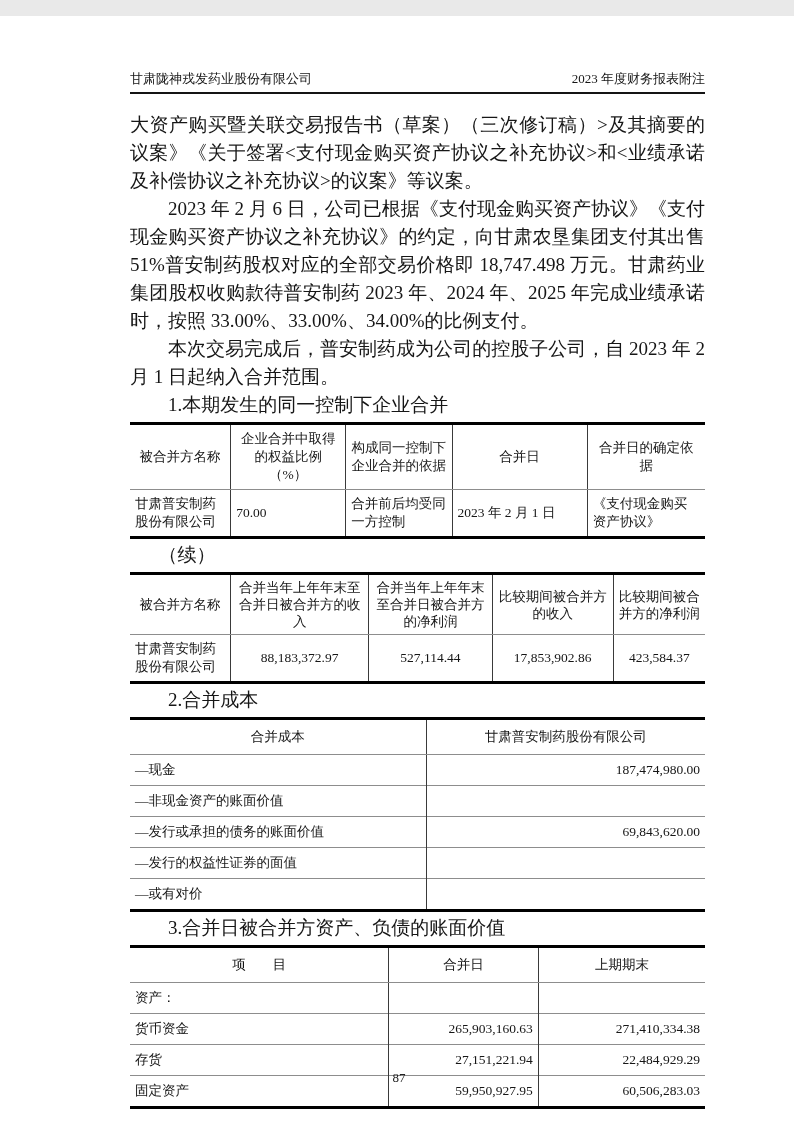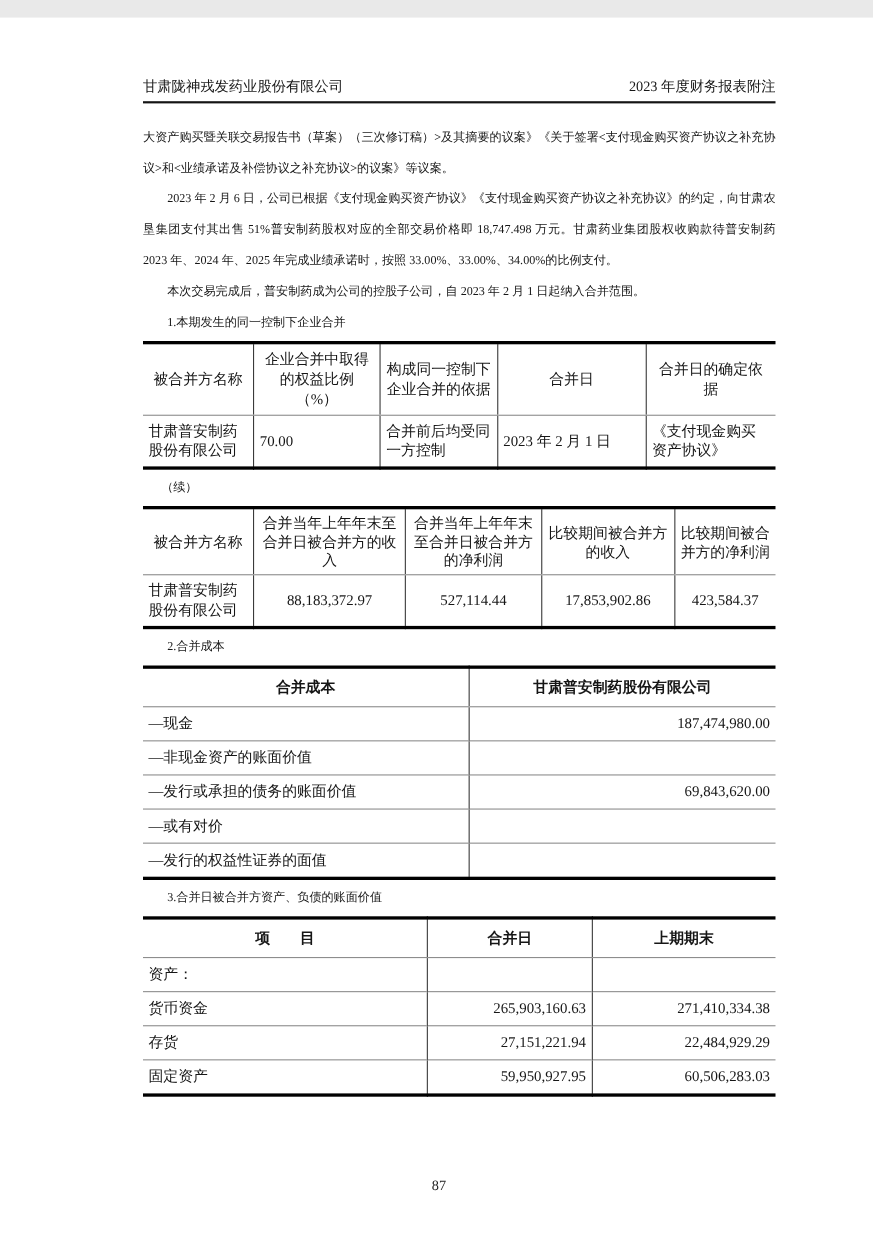--- a/index.html
+++ b/index.html
@@ -14,21 +14,21 @@
     color:#161616;
     overflow:hidden;
   }
   .page-header {
     display:flex; justify-content:space-between; align-items:flex-end;
     font-size:13px; line-height:17px;
     padding-bottom:5px;
     border-bottom:2px solid #141414;
   }
   .doc-body { margin-top:17px; }
-  .doc-body p { margin:0; font-size:11px; line-height:28px; text-align:justify; }
+  .doc-body p { margin:0; font-size:19px; line-height:28px; text-align:justify; }
   p.ind { text-indent:2em; }
   p.continued { text-indent:1.5em; }
 
   table.doc-table {
     width:100%; border-collapse:collapse; table-layout:fixed;
     border-top:3px solid #000; border-bottom:3px solid #000;
     font-size:13.5px;
     margin:3px 0 2px 0;
   }
   .doc-table th, .doc-table td {
@@ -37,21 +37,21 @@
     line-height:18px;
     vertical-align:middle;
     border-left:1px solid #3a3a3a;
     word-break:break-all;
   }
   .doc-table th:first-child, .doc-table td:first-child { border-left:none; }
   .doc-table thead th { text-align:center; border-bottom:1px solid #8d8d8d; }
   .doc-table tbody tr + tr td { border-top:1px solid #8d8d8d; }
   .t2 thead th { line-height:17px; padding:4px 3px; }
   .t3 td, .t4 td { padding-top:6px; padding-bottom:6px; }
-  .t3 thead th, .t4 thead th { padding-top:8px; padding-bottom:8px;font-weight:bold; }
+  .t3 thead th, .t4 thead th { padding-top:8px; padding-bottom:8px; }
 
   .al { text-align:left; }
   .ac { }
   .num { text-align:right; padding-right:16px; }
   .numtight { text-align:center; padding-right:4px; }
 
   .page-footer {
     position:absolute; left:4px; right:0; bottom:52px;
     text-align:center; font-size:13px; color:#222;
   }
@@ -152,25 +152,25 @@
         </tr>
         <tr>
           <td class="al">—非现金资产的账面价值</td>
           <td class="num"></td>
         </tr>
         <tr>
           <td class="al">—发行或承担的债务的账面价值</td>
           <td class="num">69,843,620.00</td>
         </tr>
         <tr>
+          <td class="al">—发行的权益性证券的面值</td>
+          <td class="num"></td>
+        </tr>
+        <tr>
           <td class="al">—或有对价</td>
-          <td class="num"></td>
-        </tr>
-        <tr>
-          <td class="al">—发行的权益性证券的面值</td>
           <td class="num"></td>
         </tr>
       </tbody>
     </table>
 
     <p class="ind">3.合并日被合并方资产、负债的账面价值</p>
 
     <table class="doc-table t4">
       <colgroup>
         <col style="width:45%">

